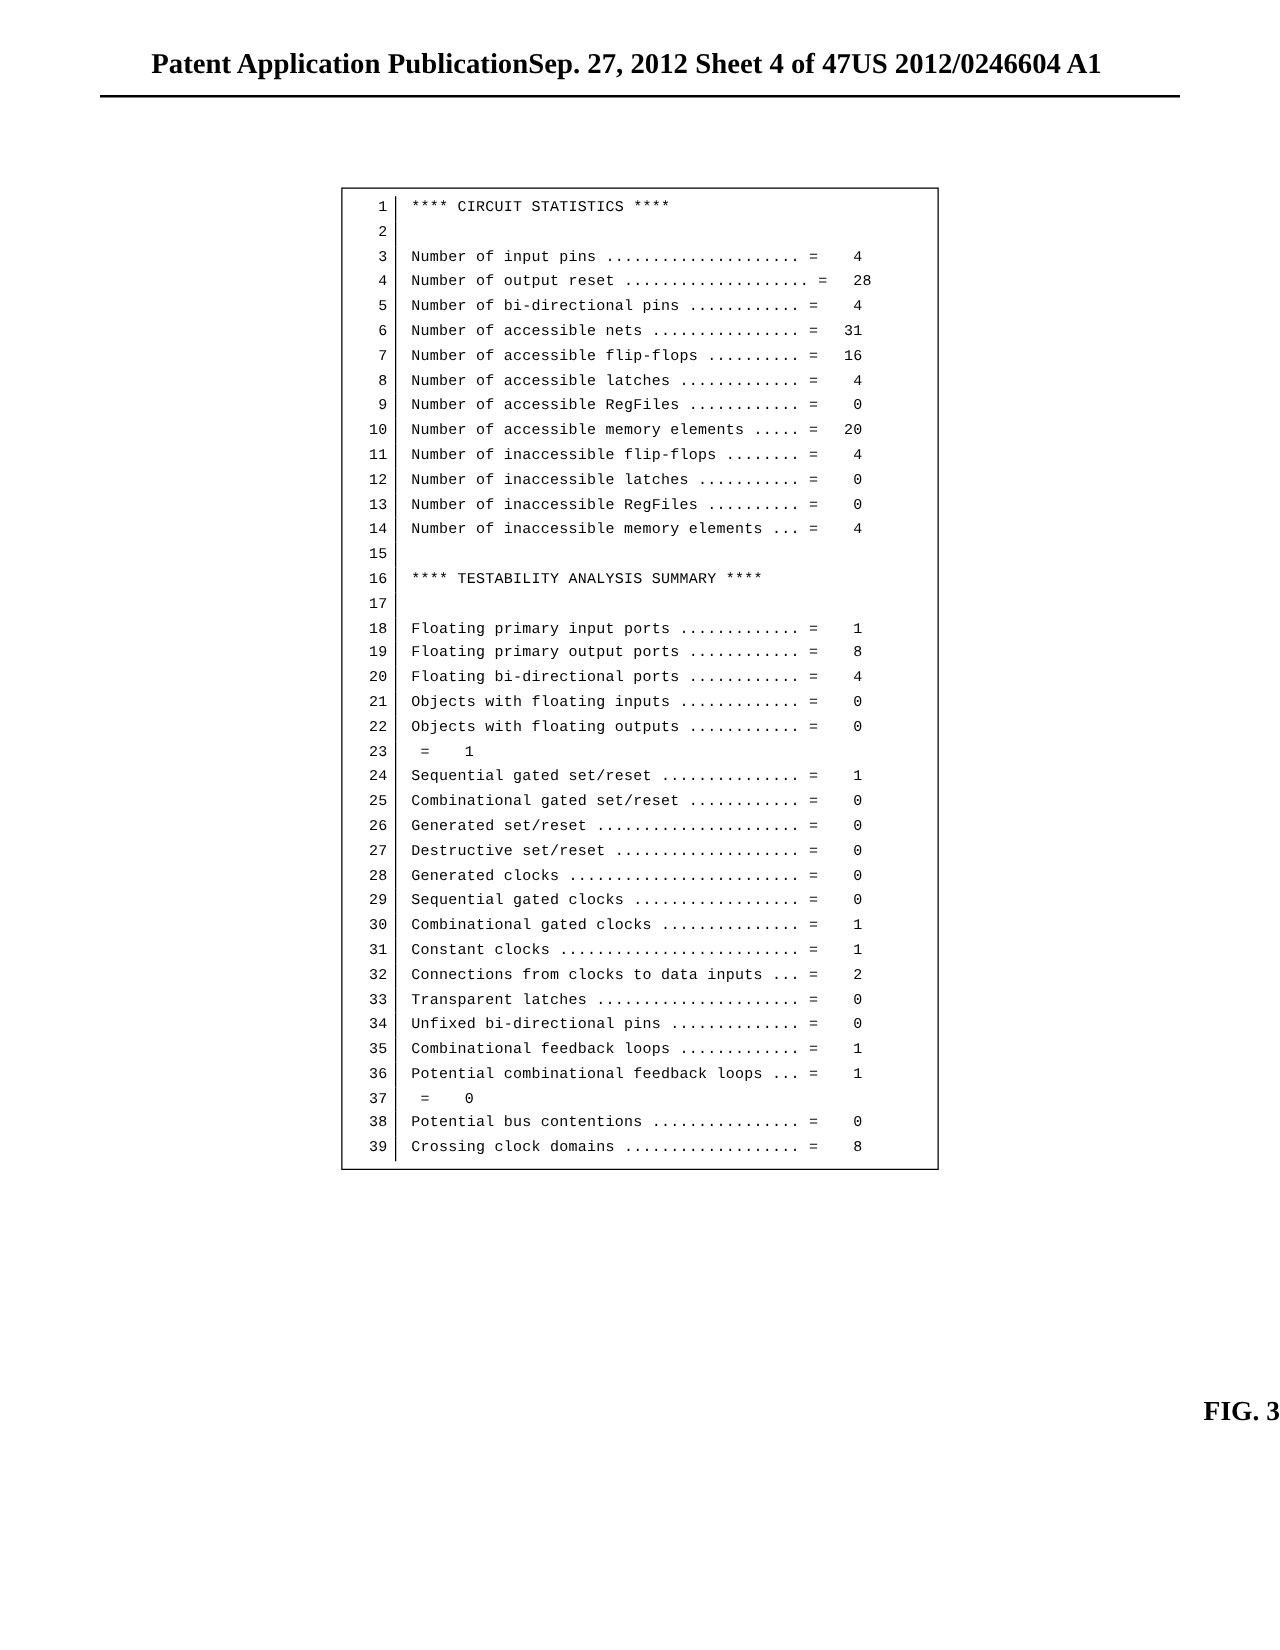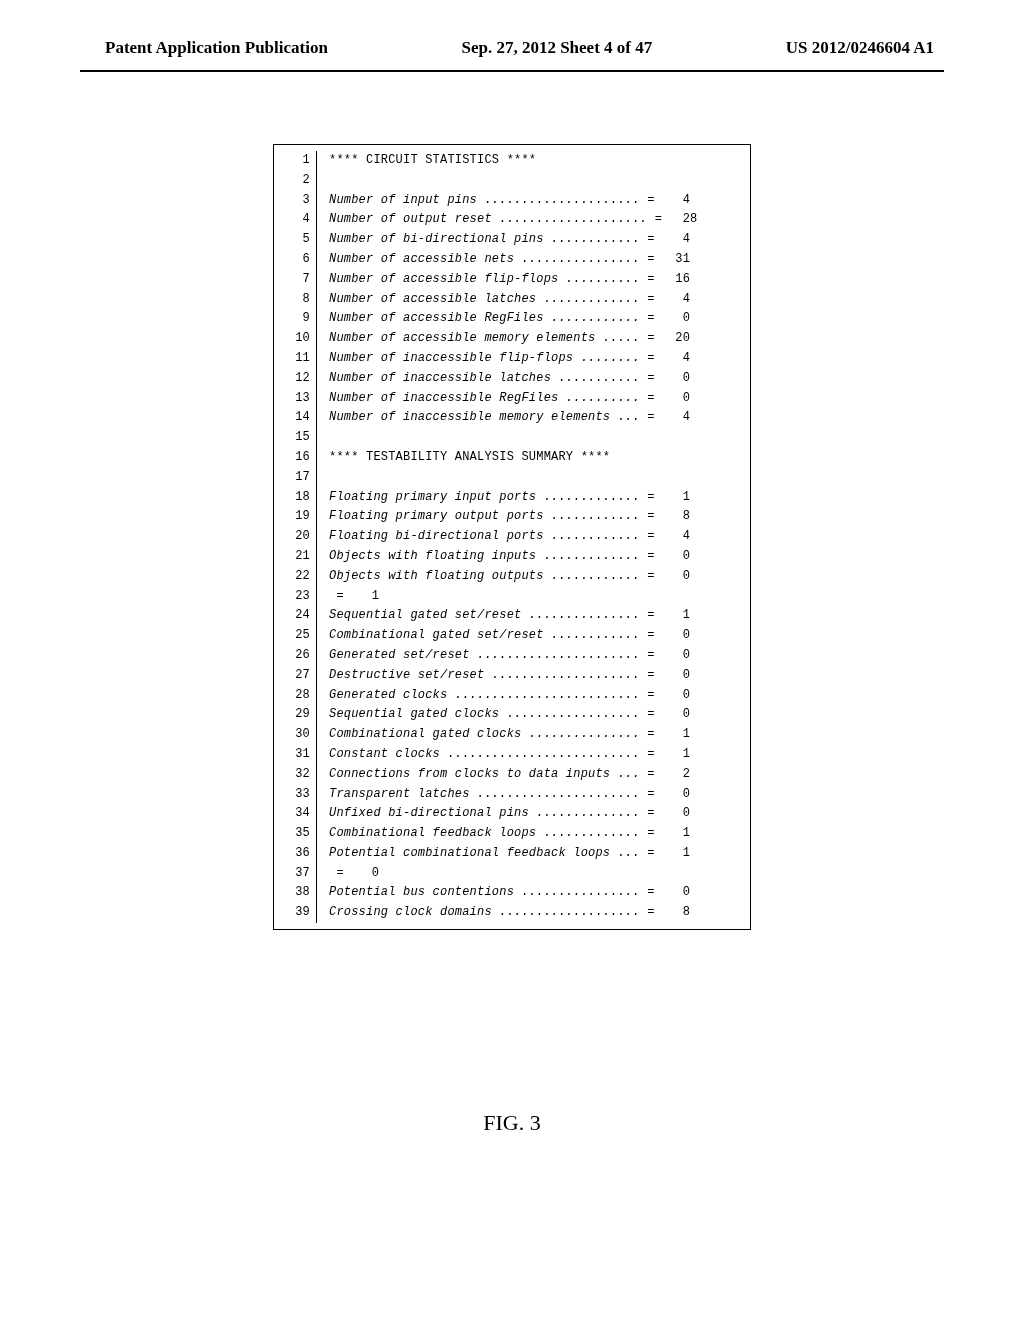--- a/index.html
+++ b/index.html
@@ -4,24 +4,24 @@
   <style>
     body {
       margin: 0;
       padding: 0;
       background: #fff;
       font-family: "Times New Roman", serif;
       width: 1024px;
     }
     .header {
       display: flex;
-      justify-content: space-between;
       padding: 38px 90px 12px 105px;
-      font-size: 17px;
+      font-size: 23px;
       font-weight: bold;
+      margin-left: 16px;
     }
     .hr-line {
       border-bottom: 2px solid #000;
       margin: 0 80px 0 80px;
     }
     .stats-box {
       border: 1px solid #000;
       margin: 72px auto 0 auto;
       width: 460px;
       font-family: "Courier New", monospace;
@@ -37,32 +37,32 @@
     .ln {
       display: inline-block;
       width: 30px;
       text-align: right;
       padding-right: 6px;
       border-right: 1px solid #000;
       margin-right: 12px;
     }
     .label {
       flex: 0 0 auto;
-      font-style: italic;
     }
     .val {
       text-align: right;
       min-width: 28px;
       display: inline-block;
     }
     .figcap {
       font-family: "Times New Roman", serif;
       font-size: 22px;
-      text-align: center;
+      text-align: right;
       margin-top: 180px;
+      font-weight: bold;
     }
   </style>
 </head>
 <body>
 
 <div class="header">
   <span>Patent Application Publication</span>
   <span>Sep. 27, 2012  Sheet 4 of 47</span>
   <span>US 2012/0246604 A1</span>
 </div>

